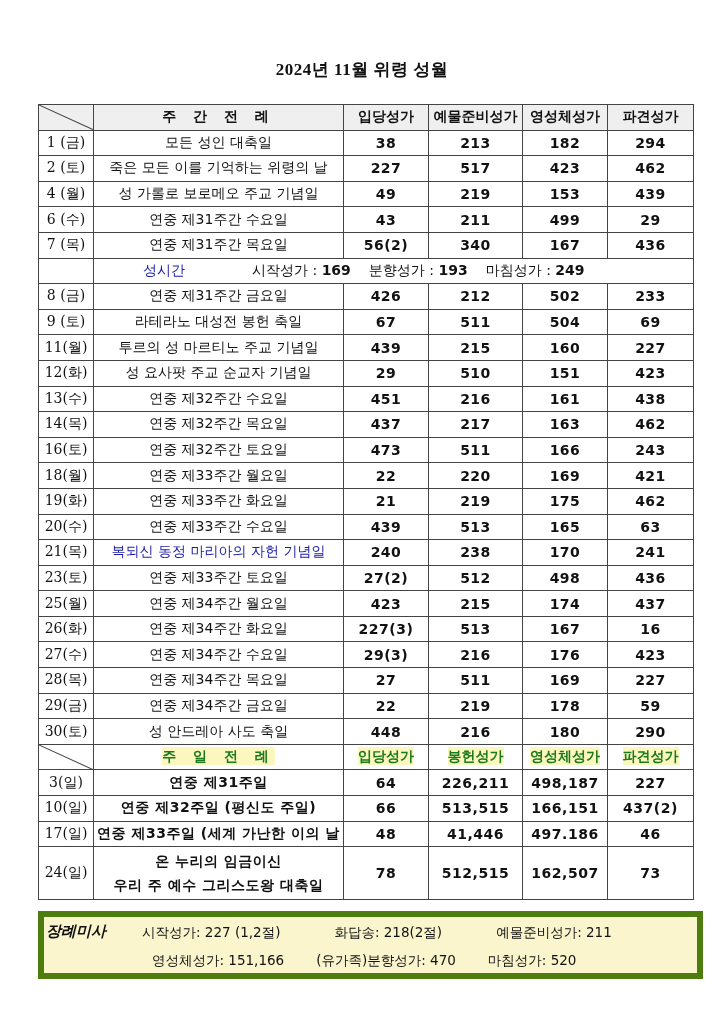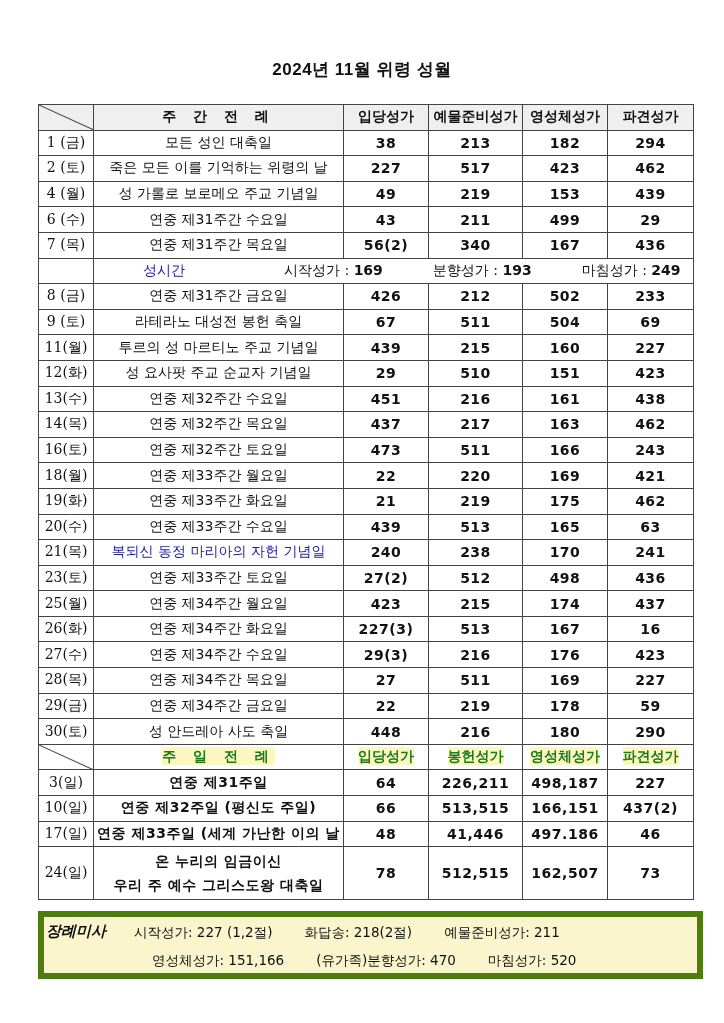--- a/index.html
+++ b/index.html
@@ -1,41 +1,41 @@
 <!DOCTYPE html>
 <html><head>
 <meta charset="utf-8">
 <style>
   html, body { margin: 0; padding: 0; background: #ffffff; }
   body { width: 724px; height: 1023px; position: relative; font-family: "DejaVu Sans", "Liberation Sans", sans-serif; color: #111; }
-  .title { position: absolute; top: 58px; left: 0; width: 724px; text-align: center; font-family: Liberation Sans, sans-serif; font-weight: bold; font-size: 17px; letter-spacing: 0.5px; }
+  .title { position: absolute; top: 58px; left: 0; width: 724px; text-align: center; font-family: Liberation Serif, serif; font-weight: bold; font-size: 17px; letter-spacing: 0.5px; }
   table.sched { position: absolute; top: 104px; left: 38px; width: 655px; border-collapse: collapse; table-layout: fixed; }
   table.sched td { border: 1px solid #444; padding: 0; height: 24.6px; font-size: 14px; text-align: center; vertical-align: middle; white-space: nowrap; overflow: hidden; }
   col.c-date { width: 55px; } col.c-name { width: 250px; } col.c-a { width: 85px; } col.c-b { width: 94px; } col.c-c { width: 85px; } col.c-d { width: 86px; }
   td.date { text-align: left; padding-left: 2px; font-family: "DejaVu Serif", "Liberation Serif", serif; font-size: 13px; }
   td.num { font-weight: bold; font-size: 15px; letter-spacing: 0.5px; }
   td.hdr { background: #efefef; font-weight: bold; font-size: 12.5px; }
   td.hdr.wide { letter-spacing: 6px; }
   td.diag { background: #efefef; position: relative; }
   td.diag svg { position: absolute; left: 0; top: 0; width: 100%; height: 100%; }
   .blue { color: #1a1aa6; }
   td.hour-row { text-align: left; font-size: 14px; }
-  .hour-inner { display: flex; align-items: center; gap: 32px; }
+  .hour-inner { display: flex; align-items: center; }
   .hour-inner .lbl { width: 140px; text-align: center; color: #1a1aa6; }
   .hour-inner .itm { margin-left: 18px; }
   .hour-inner .itm b { font-weight: bold; }
   td.sun-hdr { font-weight: bold; font-size: 12.5px; color: #1c7a1c; }
   td.sun-hdr span { background: #fbf7bf; padding: 1px 0; }
   td.sun-hdr.wide span { letter-spacing: 6px; }
   td.sunname { font-weight: bold; font-size: 14.5px; letter-spacing: 0.5px; }
   tr.tall td { height: 52px; }
   td.two-line { line-height: 24px; }
   .funeral { position: absolute; left: 38px; top: 911px; width: 653px; height: 56px; background: #fbf5cd; border: 6px solid #4d7c0f; font-size: 13.5px; }
   .funeral .f-label { position: absolute; left: 2px; top: 5px; font-style: italic; font-weight: bold; font-size: 15px; }
-  .funeral .f-line1 { position: absolute; left: 90px; top: 7px; display: flex; }
+  .funeral .f-line1 { position: absolute; left: 98px; top: 7px; display: flex; gap: 22px; }
   .funeral .f-line2 { position: absolute; left: 108px; top: 35px; display: flex; }
   .funeral .f-item { margin-right: 32px; white-space: nowrap; }
 </style>
 </head>
 <body>
 
 <div class="title">2024년 11월 위령 성월</div>
 
 <table class="sched">
   <colgroup>

